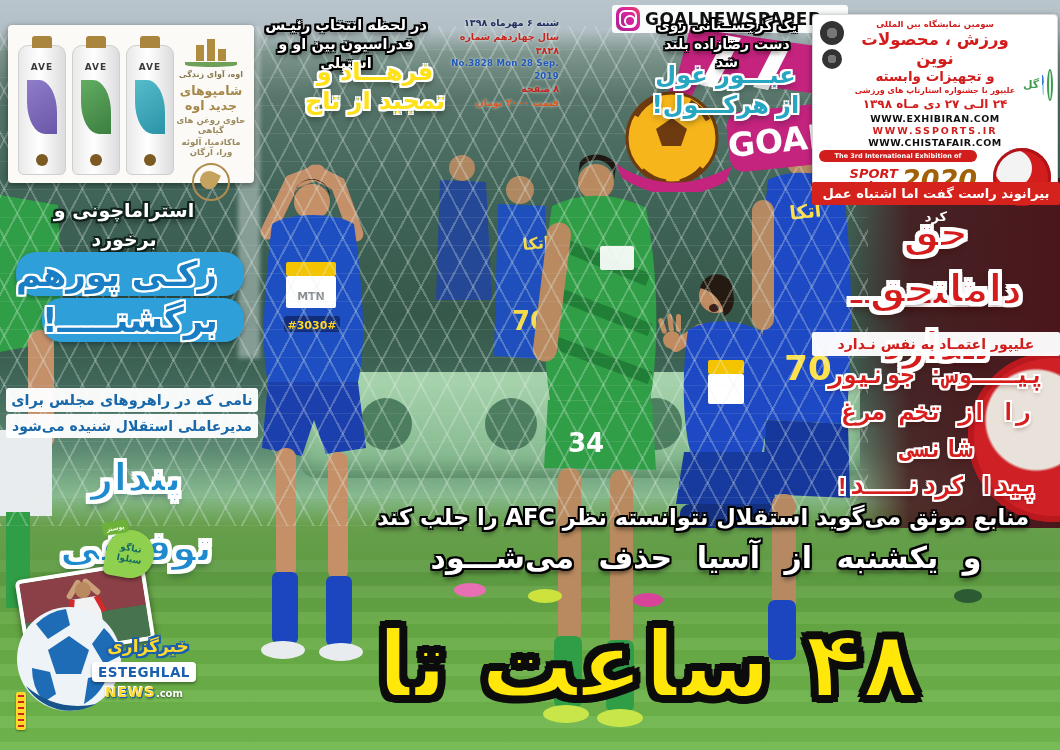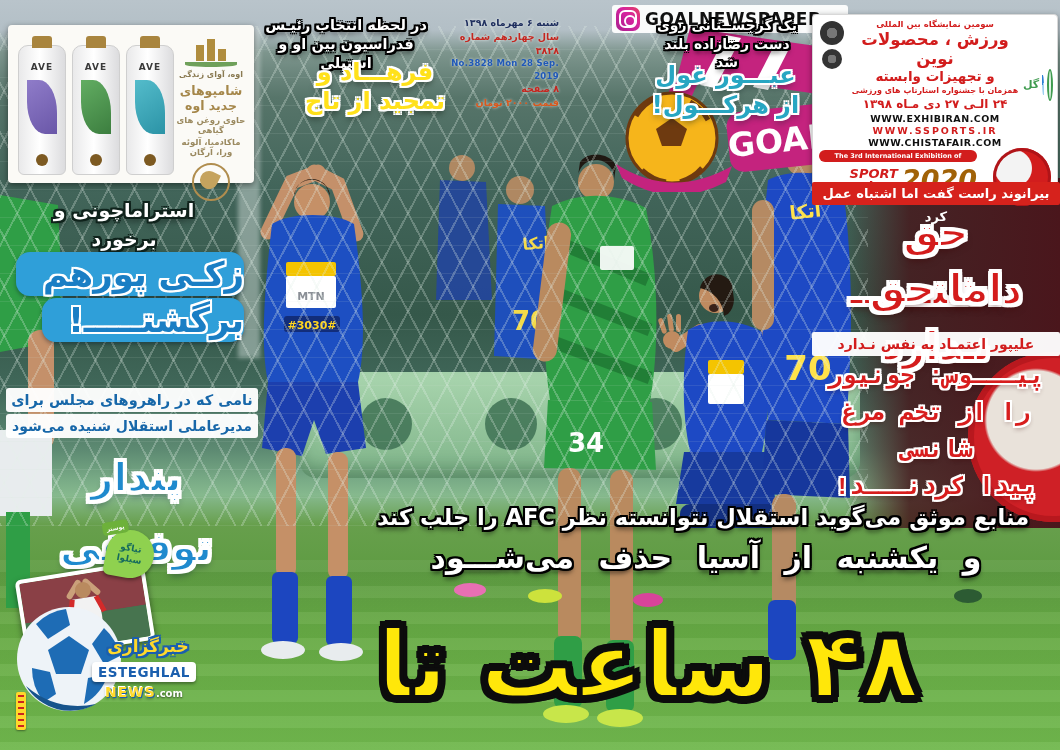--- a/index.html
+++ b/index.html
@@ -110,22 +110,22 @@
     background:radial-gradient(circle at 35% 35%, #f3f3f3 0 34%, #d21d1d 36% 100%);
     box-shadow:inset 0 0 0 3px #b01418;color:#fff;font-size:5px;display:flex;align-items:flex-end;justify-content:center;padding-bottom:7px;box-sizing:border-box;direction:ltr;}
   .ex-phone{position:absolute;left:40px;bottom:0;font-size:8.5px;color:#222;direction:ltr;}
   
   .hl-farhad-k{left:262px;top:16px;width:168px;font-size:14.5px;line-height:19px;text-align:center;}
   .hl-farhad{left:295px;top:58px;width:160px;font-size:24px;line-height:29px;text-align:center;}
   .hl-ghoul-k{left:652px;top:16px;width:150px;font-size:14px;line-height:18.5px;text-align:center;}
   .hl-ghoul{left:648px;top:60px;width:155px;font-size:24px;line-height:30px;text-align:center;}
   .hl-stram{left:18px;top:184px;width:212px;font-size:19px;line-height:29px;text-align:center;}
   .zaki{left:16px;top:252px;width:228px;}
-  .zaki .bar{background:#2f9fd9;border-radius:14px;box-shadow:0 2px 4px rgba(0,20,40,.4);
-     text-align:right;color:#1a7ec4;font-size:34px;line-height:44px;
+  .zaki .bar{background:#2f9fd9;border-radius:20px;box-shadow:0 2px 4px rgba(0,20,40,.4);
+     text-align:left;color:#1a7ec4;font-size:34px;line-height:44px;
      text-shadow:-2px -2px 0 #fff,2px -2px 0 #fff,-2px 2px 0 #fff,2px 2px 0 #fff,0 -2px 0 #fff,0 2px 0 #fff,-2px 0 0 #fff,2px 0 0 #fff;}
   .zaki .bar2{margin:2px 0 0 26px;}
   .tof-band{left:6px;width:252px;height:24px;background:rgba(255,255,255,.96);border-radius:3px;
      color:#1767a9;font-size:14.5px;line-height:24px;text-align:center;}
   .tof-band.b1{top:388px;}
   .tof-band.b2{top:414px;font-size:14px;}
   .hl-tofighi{left:8px;top:442px;width:256px;font-size:40px;line-height:70px;text-align:center;}
   .bir-band{left:812px;top:182px;width:248px;height:23px;background:#d6221c;color:#fff;
      font-size:13px;line-height:23px;text-align:center;border-radius:2px;}
   .hl-haq1{left:812px;top:203px;width:248px;font-size:40px;line-height:58px;text-align:center;}
@@ -336,21 +336,21 @@
     <div class="expo-grid">
       <div class="expo-icons-r">
         <div class="muni"></div>
         <div class="bird"></div>
         <div class="gol-mini">گل</div>
       </div>
       <div class="expo-center">
         <div class="ex-kicker">سومین نمایشگاه بین المللی</div>
         <div class="ex-t1">ورزش ، محصولات نوین</div>
         <div class="ex-t2">و تجهیزات وابسته</div>
-        <div class="ex-sub">همزمان با جشنواره استارتاپ های ورزشی</div>
+        <div class="ex-sub">علیپور با جشنواره استارتاپ های ورزشی</div>
         <div class="ex-dates">۲۴ الـی ۲۷ دی مـاه ۱۳۹۸</div>
         <div class="ex-urls">
           <div>WWW.EXHIBIRAN.COM</div>
           <div class="u2">WWW.SSPORTS.IR</div>
           <div>WWW.CHISTAFAIR.COM</div>
         </div>
       </div>
       <div class="expo-icons-l">
         <div class="graylogo"></div>
         <div class="graylogo small"></div>

